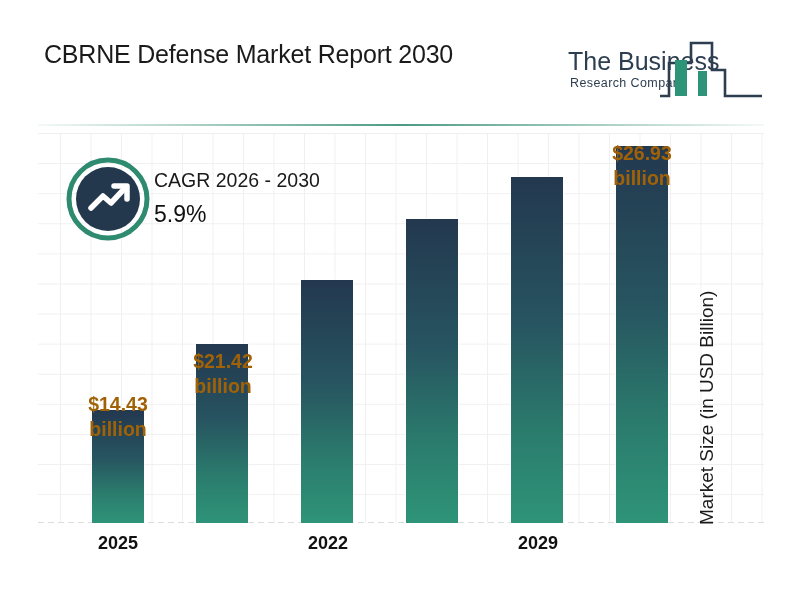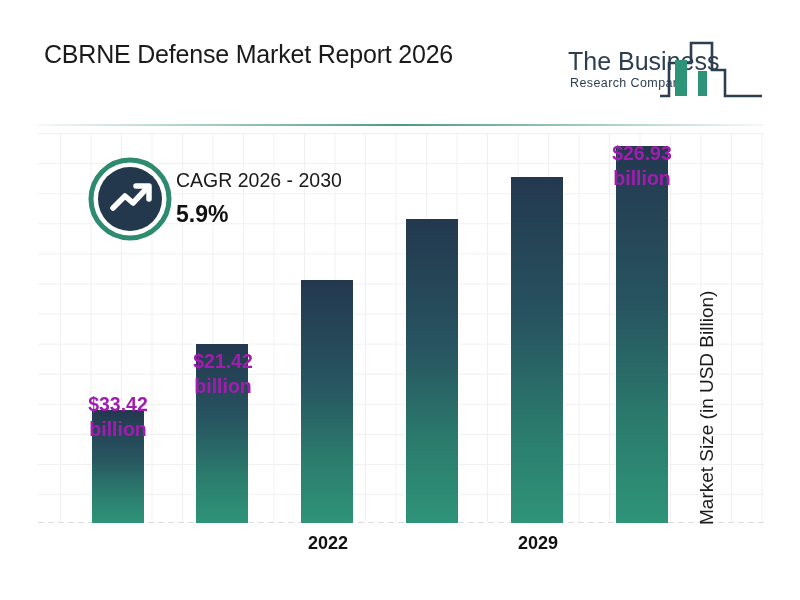--- a/index.html
+++ b/index.html
@@ -84,49 +84,49 @@
     width: 52px;
     background: linear-gradient(to bottom, #23384f 0%, #275460 42%, #2b7c6d 74%, #2e9478 100%);
     box-shadow: 0 0 0 1px rgba(255,255,255,0.55);
   }
 
   .vlabel {
     position: absolute;
     text-align: center;
     font-size: 19.5px;
     font-weight: 700;
-    color: #a21caf;
+    color: #a16207;
     line-height: 1.26;
     width: 132px;
     white-space: nowrap;
   }
 
   
   #cagr {
     position: absolute;
-    left: 88px;
+    left: 66px;
     top: 157px;
     width: 310px;
     height: 92px;
   }
   #cagr-circle { position: absolute; left: 0; top: 0; }
   #cagr-period {
     position: absolute;
     left: 88px;
     top: 12px;
     font-size: 19.5px;
     color: #1a1a1a;
     white-space: nowrap;
   }
   #cagr-value {
     position: absolute;
     left: 88px;
     top: 44px;
     font-size: 23px;
-    font-weight: 700;
+    font-weight: 400;
     color: #111111;
     white-space: nowrap;
   }
 
   
   .xtick {
     position: absolute;
     top: 533px;
     width: 132px;
     text-align: center;
@@ -150,21 +150,21 @@
     font-size: 19px;
     color: #1a1a1a;
     white-space: nowrap;
   }
 </style>
 </head>
 <body>
 
 <div id="page">
 
-  <div id="title">CBRNE Defense Market Report 2026</div>
+  <div id="title">CBRNE Defense Market Report 2030</div>
 
   <div id="logo">
     <svg id="logo-mark" width="205" height="72" viewBox="0 0 205 72">
 
       <text x="6" y="40" font-family="Liberation Sans, sans-serif" font-size="25" fill="#2c3e50">The Business</text>
       <text x="8" y="57" font-family="Liberation Sans, sans-serif" font-size="12.5" fill="#2c3e50" letter-spacing="0.4">Research Company</text>
 
       <path d="M98 66 L107 66 L107 33 L129 33 L129 13 L150 13 L150 40 L163 40 L163 66 L200 66" fill="none" stroke="#2c3e50" stroke-width="2.6" stroke-linejoin="miter"></path>
 
       <rect x="113" y="30" width="12" height="36" fill="#2e9478"></rect>
@@ -180,21 +180,21 @@
 
     <div class="bar" style="left:54px;  height:113px;"></div>
     <div class="bar" style="left:158px; height:179px;"></div>
     <div class="bar" style="left:263px; height:243px;"></div>
     <div class="bar" style="left:368px; height:304px;"></div>
     <div class="bar" style="left:473px; height:346px;"></div>
     <div class="bar" style="left:578px; height:377px;"></div>
   </div>
 
   <div class="vlabel" style="left:52px; top:392px;">
-    <div>$33.42</div>
+    <div>$14.43</div>
     <div>billion</div>
   </div>
 
   <div class="vlabel" style="left:157px; top:333px;margin-top:16px;">
     <div>$21.42</div>
     <div>billion</div>
   </div>
 
   <div class="vlabel" style="left:576px; top:141px;">
     <div>$26.93</div>
@@ -205,20 +205,21 @@
     <svg id="cagr-circle" width="84" height="84" viewBox="0 0 84 84">
       <circle cx="42" cy="42" r="39" fill="none" stroke="#2e8b6f" stroke-width="5"></circle>
       <circle cx="42" cy="42" r="32" fill="#23374d"></circle>
       <path d="M25 51 L37 39 L45 46 L59 31" fill="none" stroke="#ffffff" stroke-width="5.5" stroke-linecap="round" stroke-linejoin="round"></path>
       <path d="M48 29 L61 29 L61 42" fill="none" stroke="#ffffff" stroke-width="5.5" stroke-linecap="round" stroke-linejoin="round"></path>
     </svg>
     <div id="cagr-period">CAGR 2026 - 2030</div>
     <div id="cagr-value">5.9%</div>
   </div>
 
+  <div class="xtick" style="left:52px;">2025</div>
   <div class="xtick" style="left:262px;">2022</div>
   <div class="xtick" style="left:472px;text-align:center;">2029</div>
 
   <div id="ylabel-wrap">
     <div id="ylabel-inner">Market Size (in USD Billion)</div>
   </div>
 
 </div>
 
 </body></html>

